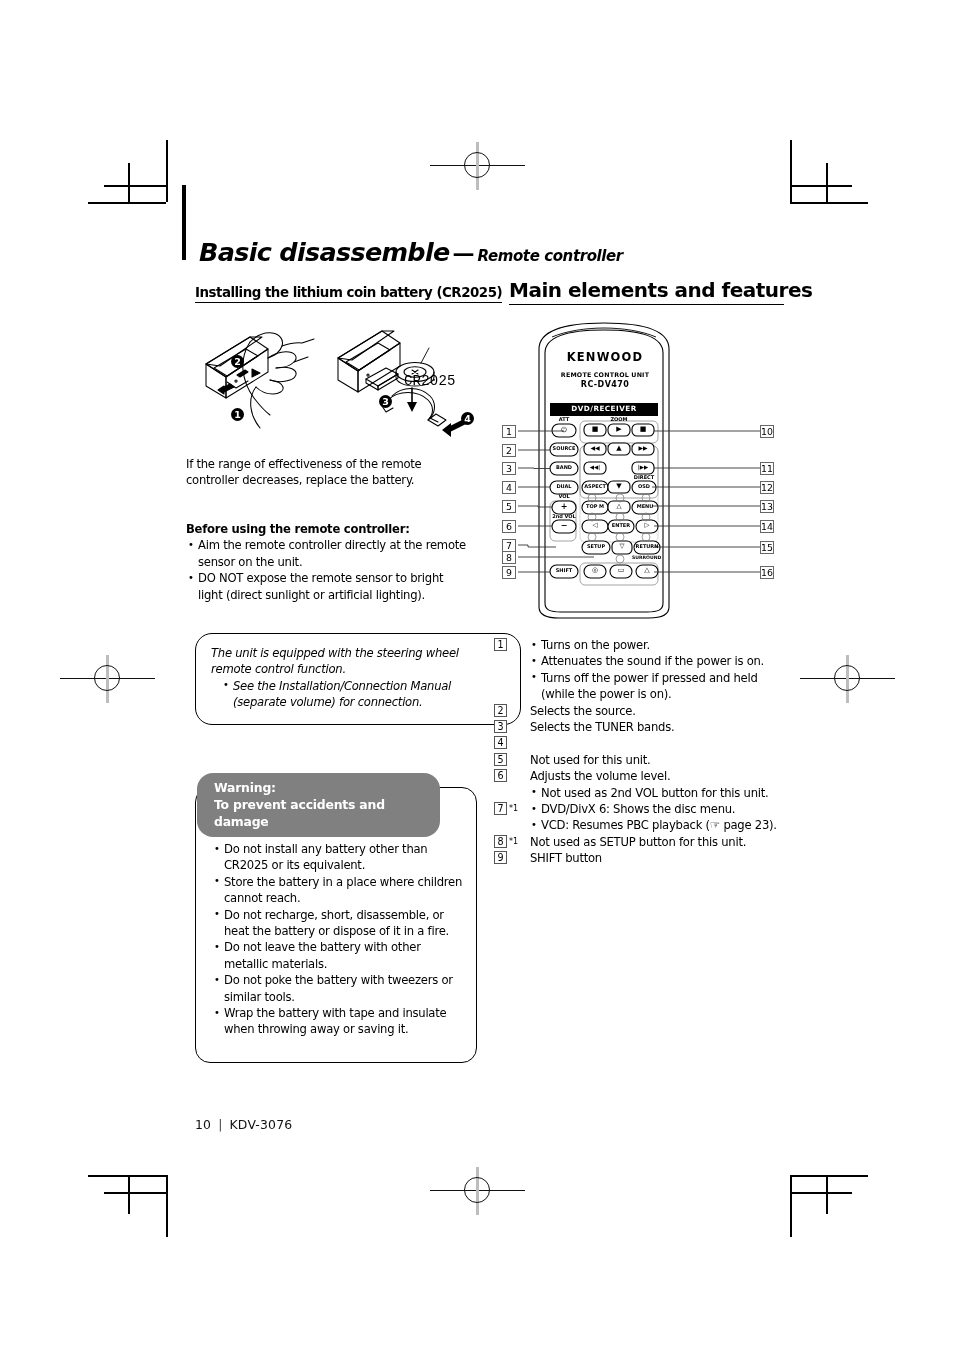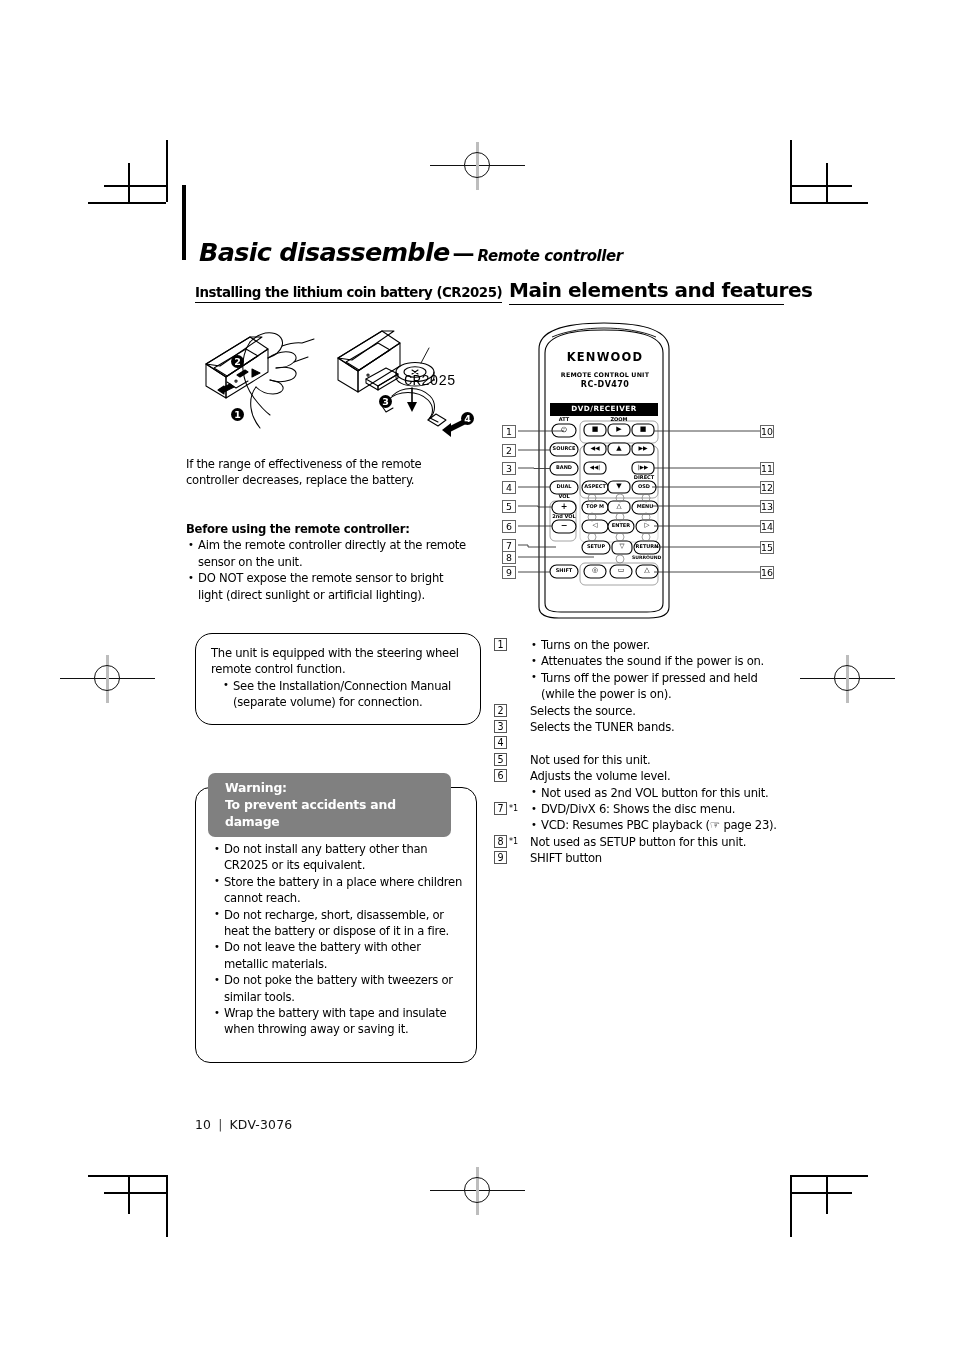--- a/index.html
+++ b/index.html
@@ -129,25 +129,25 @@
     position: absolute;
     left: 0; top: 14px;
     width: 282px; height: 276px;
     box-sizing: border-box;
     border: 1.3px solid #000;
     border-radius: 15px;
     background: #fff;
   }
   #warn-head {
     position: absolute;
-    left: 13px; top: 0;
+    left: 2px; top: 0;
     width: 243px;
     box-sizing: border-box;
     background: #808080;
-    border-radius: 7px;
+    border-radius: 16px;
     padding: 6px 0 7px 17px;
     color: #ffffff;
     font-family: "DejaVu Sans", sans-serif;
     font-weight: bold;
     font-size: 12.4px;
     line-height: 17px;
     letter-spacing: -0.2px;
     z-index: 3;
   }
   #warn-list {
@@ -382,21 +382,21 @@
   </div>
 
   <div class="col-left" style="top:336px;">
     <p class="body bold">Before using the remote controller:</p>
     <ul class="bul">
       <li>Aim the remote controller directly at the remote sensor on the unit.</li>
       <li>DO NOT expose the remote sensor to bright light (direct sunlight or artificial lighting).</li>
     </ul>
   </div>
 
-  <div class="round-box" style="left:13px; top:448px; width:286px; height:92px;">
+  <div class="round-box" style="left:13px; top:448px; width:326px; height:92px;font-style:italic;">
     <div style="position:absolute; left:15px; top:11px; width:252px;">
       <p class="body">The unit is equipped with the steering wheel remote control function.</p>
       <ul class="bul" style="margin-top:0; padding-left:10px;">
         <li>See the Installation/Connection Manual (separate volume) for connection.</li>
       </ul>
     </div>
   </div>
 
   <div id="warn-wrap">
     <div id="warn-box"></div>

